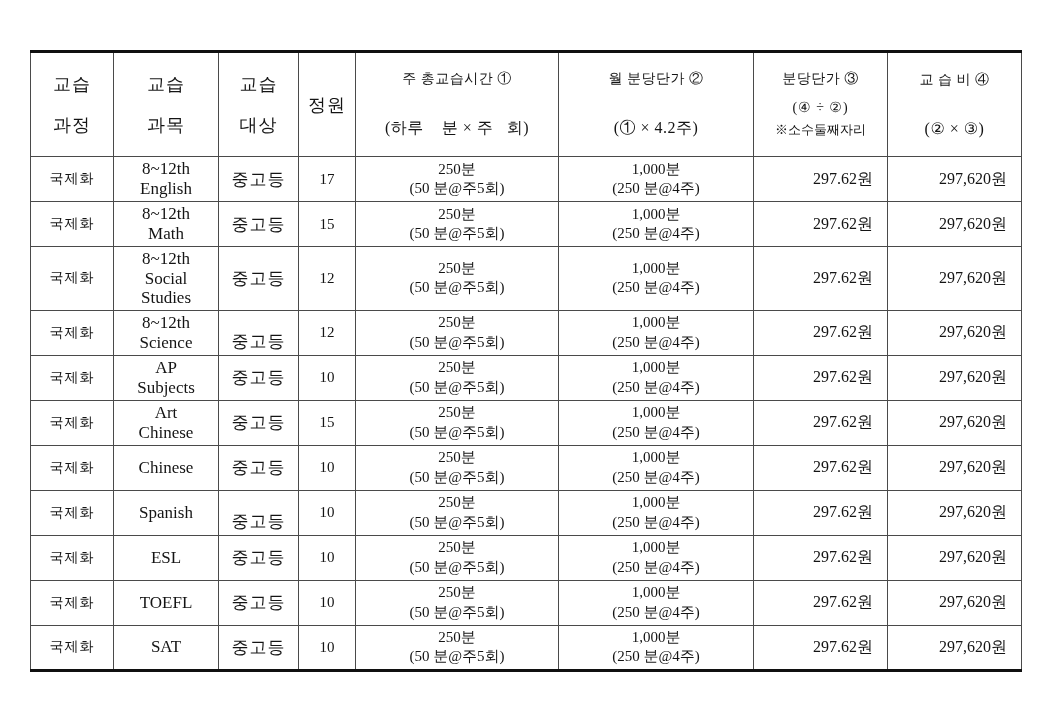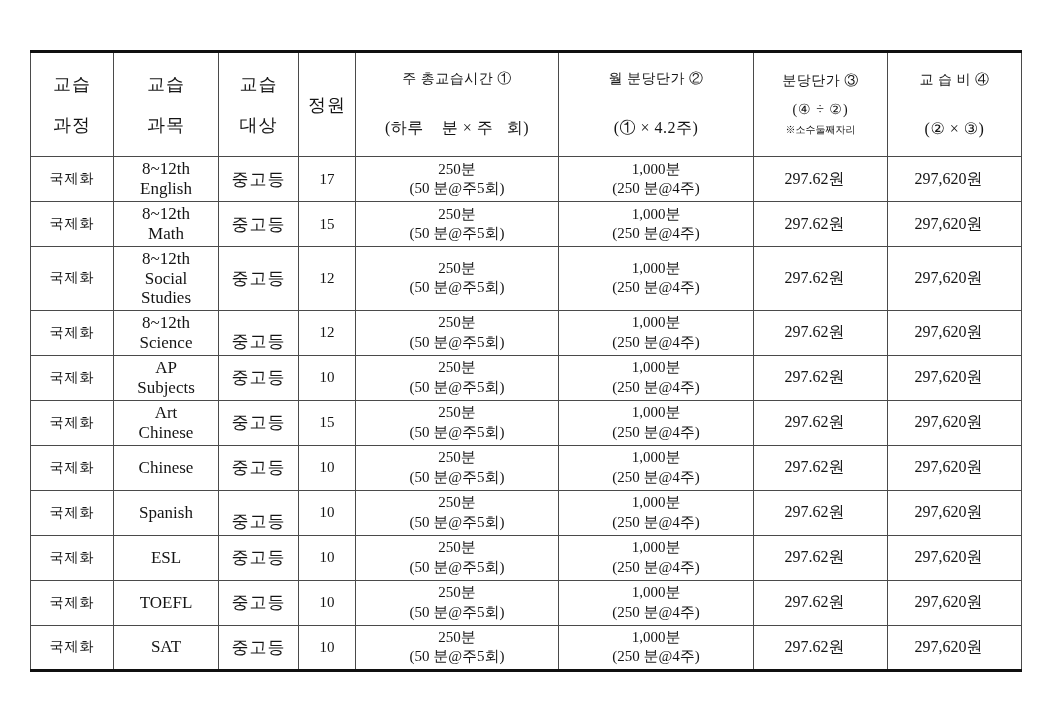--- a/index.html
+++ b/index.html
@@ -32,27 +32,27 @@
     padding: 2px 2px;
     overflow: hidden;
   }
   thead tr { height: 105px; }
   tbody tr { height: 45px; }
   th { font-weight: normal; font-size: 18px; letter-spacing: 1px; }
   .h-stack { display: flex; flex-direction: column; justify-content: center; gap: 17px; }
   .h-main { font-size: 14px; letter-spacing: 0.5px; }
   .h-sub  { font-size: 16px; margin-top: 30px; white-space: pre; letter-spacing: 0.5px; }
   .h-sub-tight { font-size: 14px; margin-top: 11px; white-space: pre; }
-  .h-note { font-size: 10px; margin-top: 5px; letter-spacing: 0px; }
+  .h-note { font-size: 13px; margin-top: 5px; letter-spacing: 0px; }
   .c-course   { font-size: 14px; letter-spacing: 1px; }
   .c-subject  { font-size: 17px; white-space: pre-line; line-height: 1.15; }
   .c-target   { font-size: 17px; letter-spacing: 1px; }
   .c-capacity { font-size: 15px; }
   .c-time     { font-size: 15px; white-space: pre-line; line-height: 1.3; }
-  .c-money    { font-size: 16px; text-align: center; padding-right: 14px; }
+  .c-money    { font-size: 16px; text-align: right; padding-right: 14px; }
 </style>
 </head>
 <body>
 
 <div class="page">
   <table class="fee-table">
     <colgroup>
       <col style="width:83px">
       <col style="width:105px">
       <col style="width:80px">

